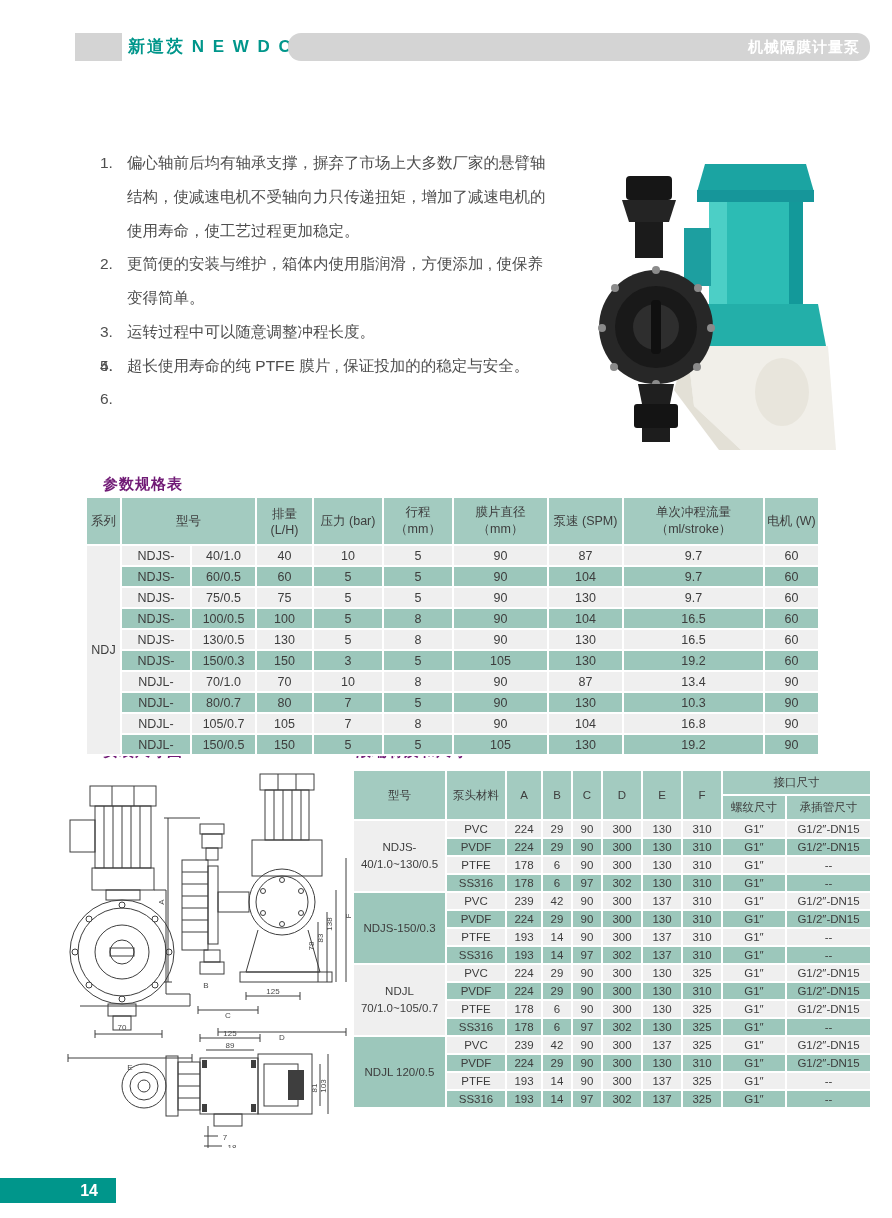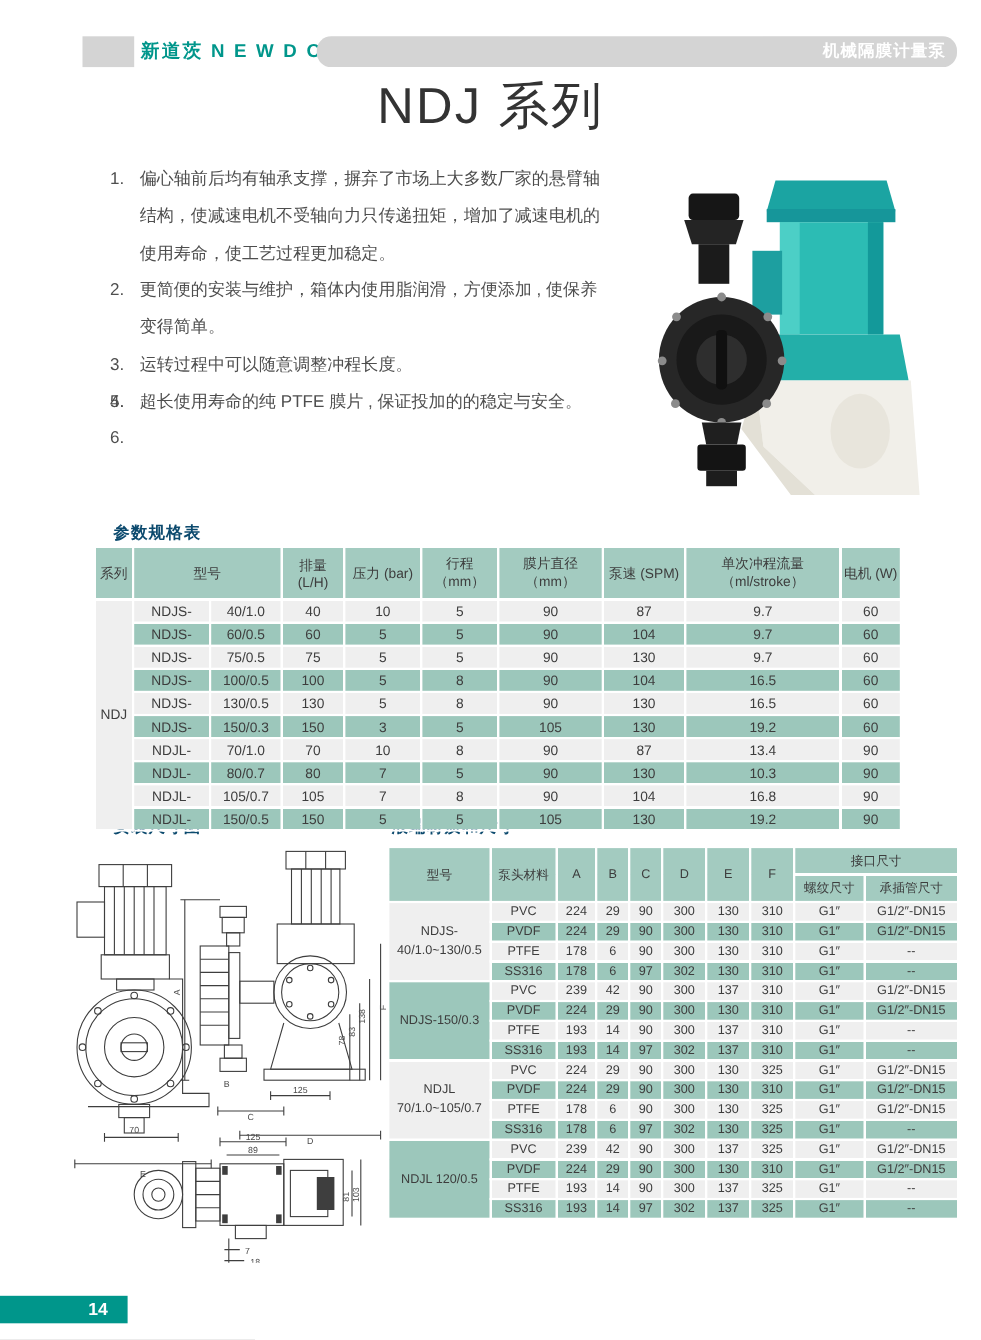--- a/index.html
+++ b/index.html
@@ -20,21 +20,21 @@
   
   .features { position:absolute; left:100px; top:146px; width:452px; font-size:15.5px;
               color:#4e4e4e; line-height:2.18; list-style:none; }
   .features li { position:relative; padding-left:27px; }
   .features .num { position:absolute; left:0; top:0; }
 
   
   .product { position:absolute; left:548px; top:148px; width:335px; height:315px; }
 
   
-  .sec-title { position:absolute; font-size:15px; font-weight:bold; color:#0c4a6e; letter-spacing:1px; }
+  .sec-title { position:absolute; font-size:15px; font-weight:bold; color:#701a75; letter-spacing:1px; }
   #spec-title   { left:103px; top:475px; }
   #install-title{ left:103px; top:742px; }
   #liquid-title { left:356px; top:742px; }
 
   
   table { border-collapse:collapse; table-layout:fixed; }
   th, td { border:2px solid #fff; text-align:center; color:#3d3d3d; font-weight:normal; overflow:hidden; }
   thead th { background:#a3cbc0; }
   tbody tr:nth-child(odd)  td { background:#efefef; }
   tbody tr:nth-child(even) td { background:#9cc7bb; }
@@ -66,21 +66,20 @@
 </style>
 </head>
 <body>
 
 <div class="page">
 
   <div class="hdr-square"></div>
   <div class="hdr-brand">新道茨 N E W D O S E</div>
   <div class="hdr-bar">机械隔膜计量泵</div>
 
-  <div class="page-title">NDJ 系列</div>
 
   <ul class="features">
     <li><span class="num">1.</span><span>偏心轴前后均有轴承支撑，摒弃了市场上大多数厂家的悬臂轴结构，使减速电机不受轴向力只传递扭矩，增加了减速电机的使用寿命，使工艺过程更加稳定。</span></li>
     <li><span class="num">2.</span><span>更简便的安装与维护，箱体内使用脂润滑，方便添加 , 使保养变得简单。</span></li>
     <li><span class="num">3.</span><span>运转过程中可以随意调整冲程长度。</span></li>
     <li><span class="num">4.</span></li>
     <li><span class="num">5.</span><span>超长使用寿命的纯 PTFE 膜片 , 保证投加的的稳定与安全。</span></li>
     <li><span class="num">6.</span></li>
   </ul>
 

